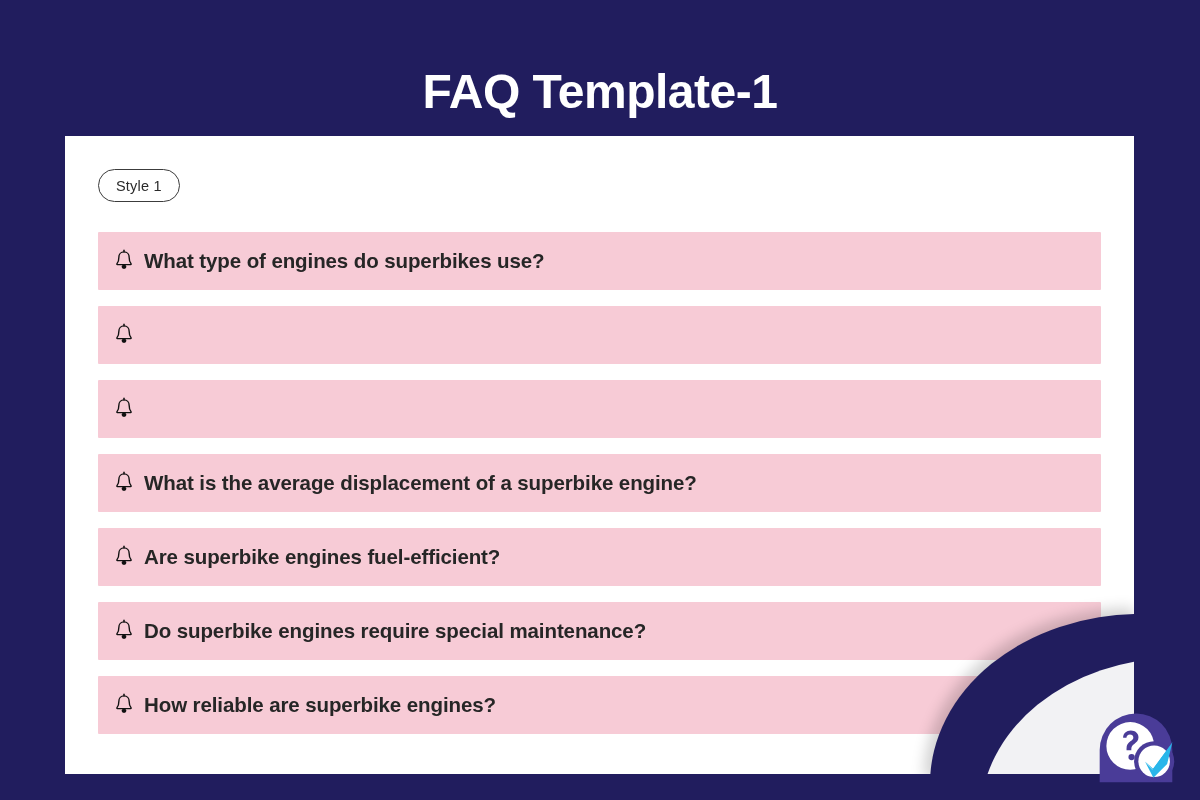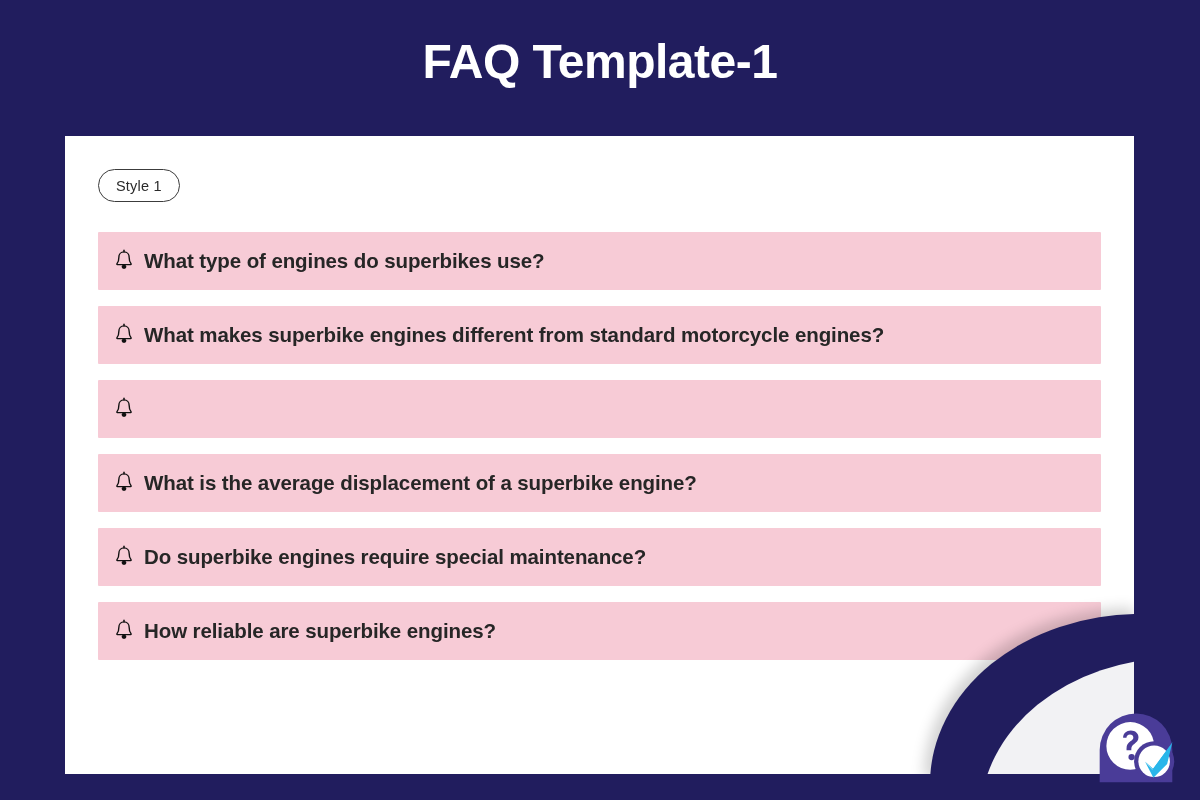--- a/index.html
+++ b/index.html
@@ -12,21 +12,21 @@
 
   body {
     background:#211D5E;
     font-family:"Liberation Sans", sans-serif;
     position:relative;
   }
 
   
   .page-title {
     position:absolute;
-    top:36px;
+    top:66px;
     left:0;
     width:1200px;
     text-align:center;
     color:#ffffff;
     font-size:48px;
     font-weight:bold;
     letter-spacing:-0.5px;
     line-height:1.1;
   }
 
@@ -147,40 +147,47 @@
       </svg>
       <span class="faq-text">What type of engines do superbikes use?</span>
     </div>
 
     <div class="faq-row">
       <svg class="bell-icon" viewBox="0 0 24 26" fill="none">
         <path d="M12 3.1c-3.3 0-5.6 2.5-5.6 5.7 0 4.4-1.3 6.3-2.1 7.2-.3.3-.1.9.4.9h14.6c.5 0 .7-.6.4-.9-.8-.9-2.1-2.8-2.1-7.2 0-3.2-2.3-5.7-5.6-5.7z" stroke="#111" stroke-width="1.5" stroke-linejoin="round"></path>
         <path d="M12 1.2v1.9" stroke="#111" stroke-width="1.5" stroke-linecap="round"></path>
         <ellipse cx="12" cy="19.4" rx="2.6" ry="2.3" fill="#111"></ellipse>
       </svg>
-      <span class="faq-text">What makes superbike engines different from standard motorcycle engines?</span>
     </div>
 
     <div class="faq-row">
       <svg class="bell-icon" viewBox="0 0 24 26" fill="none">
         <path d="M12 3.1c-3.3 0-5.6 2.5-5.6 5.7 0 4.4-1.3 6.3-2.1 7.2-.3.3-.1.9.4.9h14.6c.5 0 .7-.6.4-.9-.8-.9-2.1-2.8-2.1-7.2 0-3.2-2.3-5.7-5.6-5.7z" stroke="#111" stroke-width="1.5" stroke-linejoin="round"></path>
         <path d="M12 1.2v1.9" stroke="#111" stroke-width="1.5" stroke-linecap="round"></path>
         <ellipse cx="12" cy="19.4" rx="2.6" ry="2.3" fill="#111"></ellipse>
       </svg>
     </div>
 
     <div class="faq-row">
       <svg class="bell-icon" viewBox="0 0 24 26" fill="none">
         <path d="M12 3.1c-3.3 0-5.6 2.5-5.6 5.7 0 4.4-1.3 6.3-2.1 7.2-.3.3-.1.9.4.9h14.6c.5 0 .7-.6.4-.9-.8-.9-2.1-2.8-2.1-7.2 0-3.2-2.3-5.7-5.6-5.7z" stroke="#111" stroke-width="1.5" stroke-linejoin="round"></path>
         <path d="M12 1.2v1.9" stroke="#111" stroke-width="1.5" stroke-linecap="round"></path>
         <ellipse cx="12" cy="19.4" rx="2.6" ry="2.3" fill="#111"></ellipse>
       </svg>
       <span class="faq-text">What is the average displacement of a superbike engine?</span>
     </div>
 
+    <div class="faq-row">
+      <svg class="bell-icon" viewBox="0 0 24 26" fill="none">
+        <path d="M12 3.1c-3.3 0-5.6 2.5-5.6 5.7 0 4.4-1.3 6.3-2.1 7.2-.3.3-.1.9.4.9h14.6c.5 0 .7-.6.4-.9-.8-.9-2.1-2.8-2.1-7.2 0-3.2-2.3-5.7-5.6-5.7z" stroke="#111" stroke-width="1.5" stroke-linejoin="round"></path>
+        <path d="M12 1.2v1.9" stroke="#111" stroke-width="1.5" stroke-linecap="round"></path>
+        <ellipse cx="12" cy="19.4" rx="2.6" ry="2.3" fill="#111"></ellipse>
+      </svg>
+      <span class="faq-text">Are superbike engines fuel-efficient?</span>
+    </div>
 
     <div class="faq-row">
       <svg class="bell-icon" viewBox="0 0 24 26" fill="none">
         <path d="M12 3.1c-3.3 0-5.6 2.5-5.6 5.7 0 4.4-1.3 6.3-2.1 7.2-.3.3-.1.9.4.9h14.6c.5 0 .7-.6.4-.9-.8-.9-2.1-2.8-2.1-7.2 0-3.2-2.3-5.7-5.6-5.7z" stroke="#111" stroke-width="1.5" stroke-linejoin="round"></path>
         <path d="M12 1.2v1.9" stroke="#111" stroke-width="1.5" stroke-linecap="round"></path>
         <ellipse cx="12" cy="19.4" rx="2.6" ry="2.3" fill="#111"></ellipse>
       </svg>
       <span class="faq-text">Do superbike engines require special maintenance?</span>
     </div>
 

